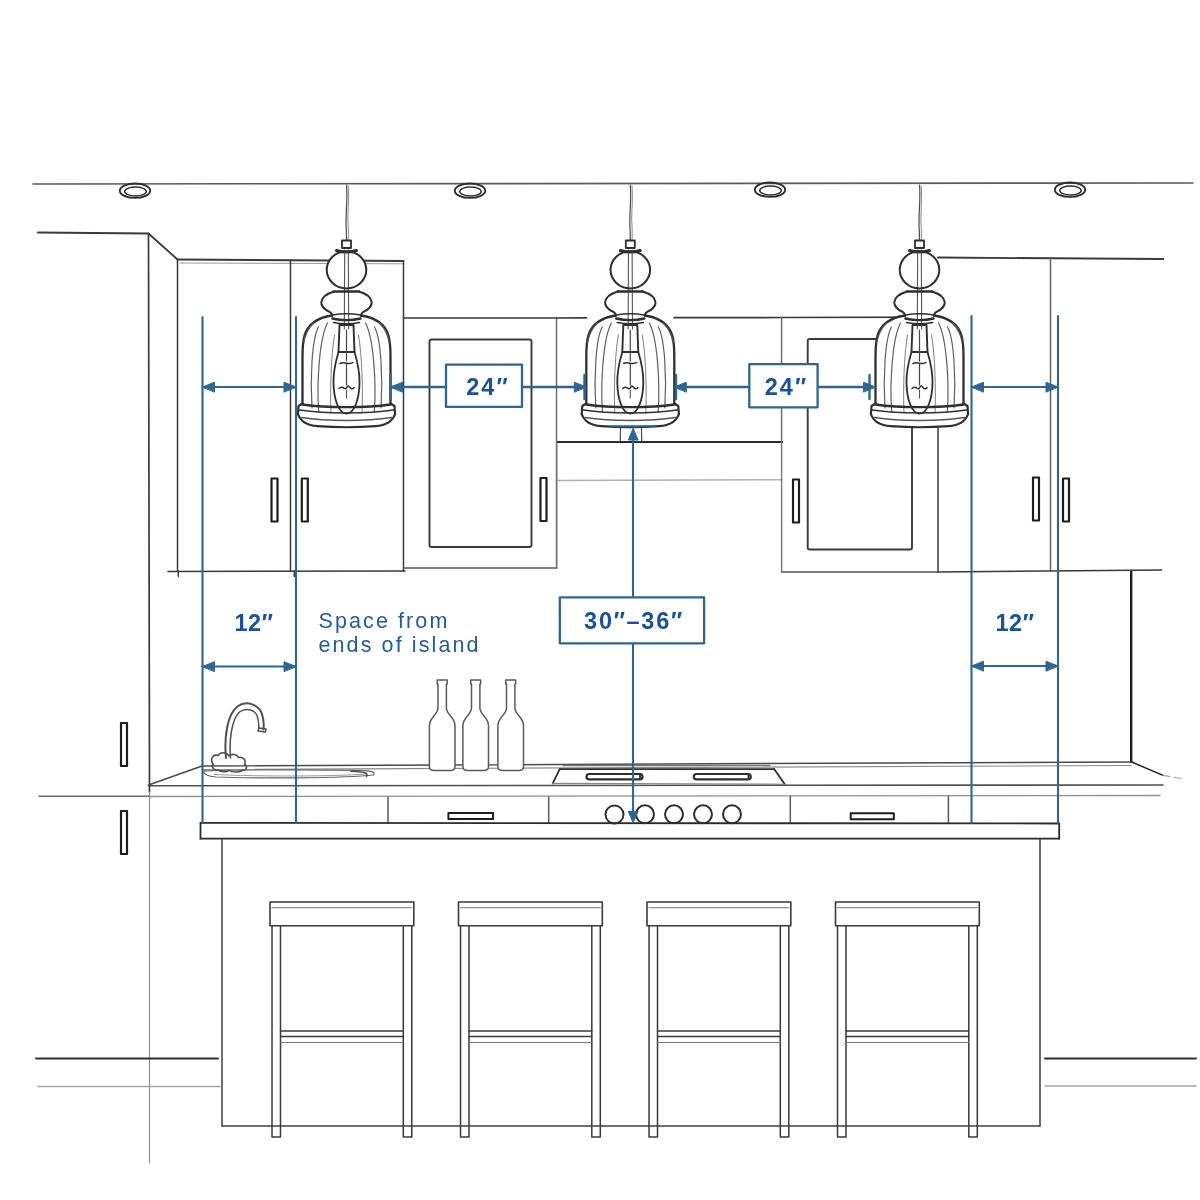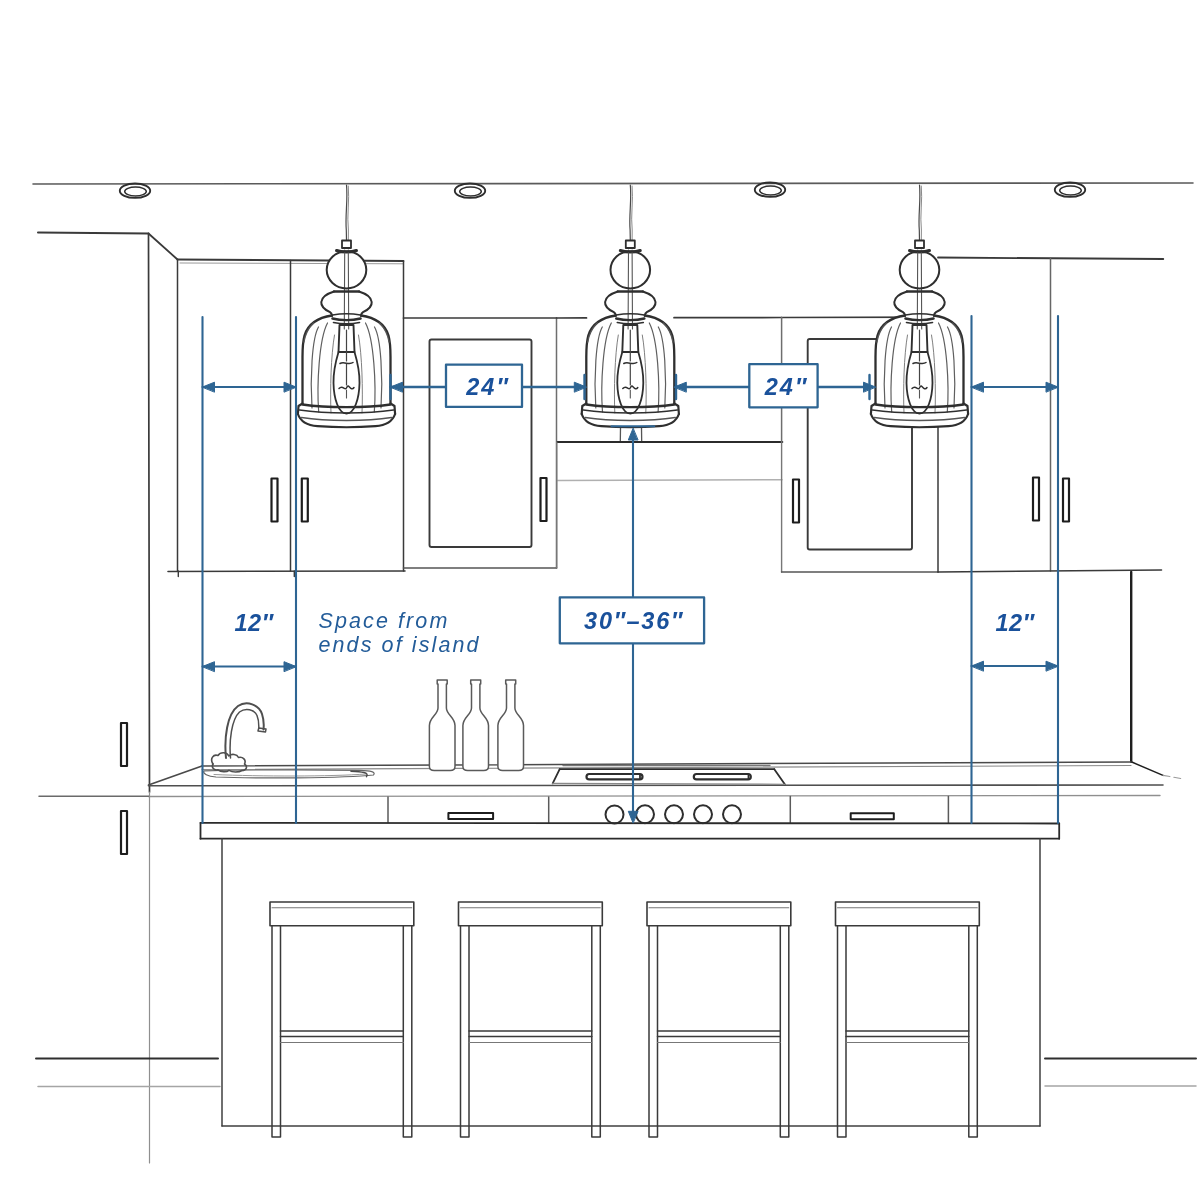--- a/index.html
+++ b/index.html
@@ -1,16 +1,16 @@
 <!DOCTYPE html>
 <html><head>
 <meta charset="utf-8">
 <style>
   html,body{margin:0;padding:0;background:#ffffff;}
-  .page{width:1200px;height:1200px;position:relative;background:#ffffff;overflow:hidden;font-style:italic;}
+  .page{width:1200px;height:1200px;position:relative;background:#ffffff;overflow:hidden;}
   svg{display:block;}
   text{font-family:"Liberation Sans", sans-serif;}
 </style>
 </head>
 <body>
 <div class="page">
 <svg width="1200" height="1200" viewBox="0 0 1200 1200" fill="none" stroke-linecap="round" stroke-linejoin="round">
 <defs>
 
 <g id="pendant" stroke="#2f2f2f" fill="none">

